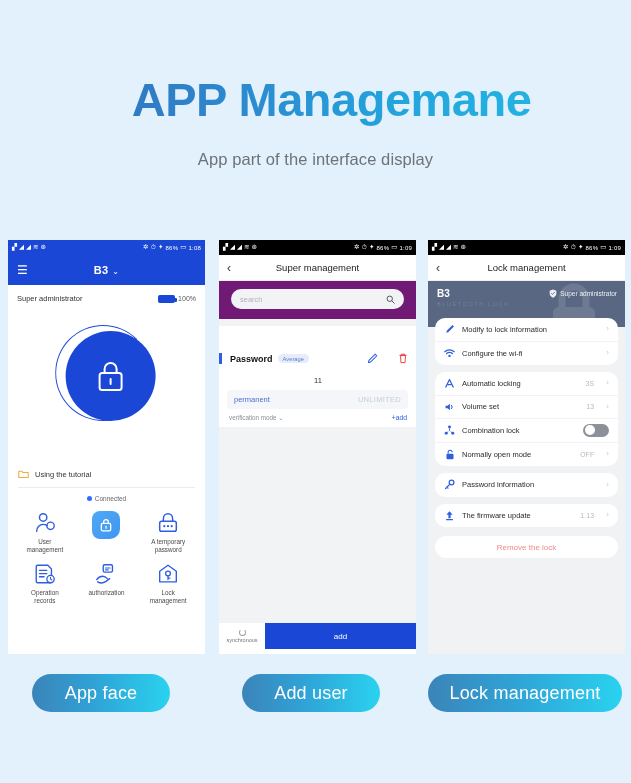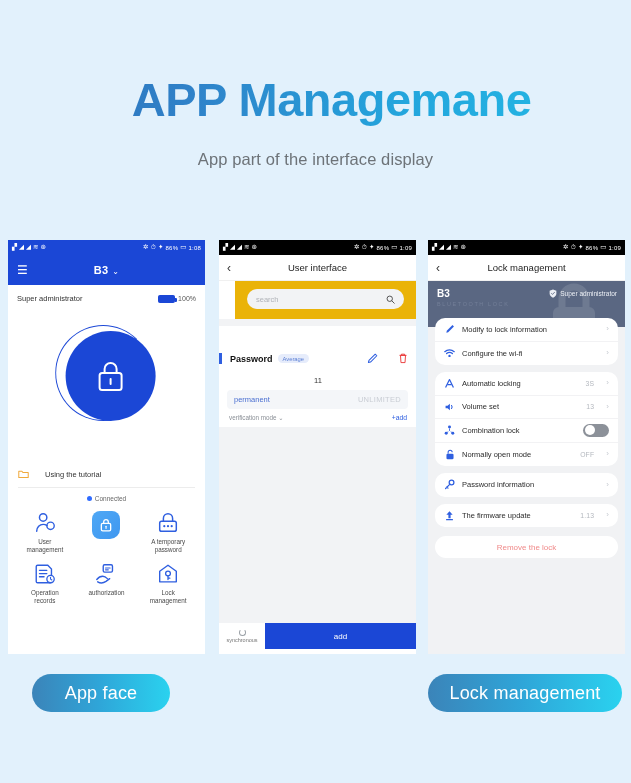--- a/index.html
+++ b/index.html
@@ -77,21 +77,21 @@
     width: 96px; height: 96px; border-radius: 50%;
     border: 1.5px solid #1b47d6; border-right-color: transparent; border-top-color:#1b47d6;
   }
   .p1-circle {
     position:absolute; left: 50%; top: 18px; transform: translateX(-46%);
     width: 90px; height: 90px; border-radius: 50%; background:#1b47d6;
     display:flex; align-items:center; justify-content:center;
   }
 
   .p1-tutorial {
-    display:flex; align-items:center; gap:16px;
+    display:flex; align-items:center; gap:6px;
     padding: 6px 10px; font-size: 7.5px; color:#333;
   }
   .p1-divider { height:1px; background:#ececec; margin: 2px 10px 0 10px; }
   .p1-connected {
     display:flex; align-items:center; justify-content:center; gap:3px;
     font-size: 6.5px; color:#666; padding: 7px 0 3px 0;
   }
   .dot-blue { width:5px; height:5px; border-radius:50%; background:#2f6bff; display:inline-block; }
 
   .p1-grid {
@@ -107,21 +107,21 @@
   }
 
   
   .navbar {
     height: 26px; background:#fff; display:flex; align-items:center;
     position: relative; border-bottom: 1px solid #f0f0f0;
   }
   .nav-back { position:absolute; left: 8px; font-size: 12px; color:#333; line-height:1; }
   .nav-title { width:100%; text-align:center; font-size:9.5px; color:#222; }
 
-  .p2-searchwrap { padding: 8px 12px 10px 12px; background:#eab308;margin-left:16px; }
+  .p2-searchwrap { padding: 8px 12px 10px 12px; background:#701a75; }
   .p2-search {
     height: 20px; background:#f2f3f5; border-radius:10px;
     display:flex; align-items:center; justify-content:space-between;
     padding: 0 9px; font-size: 7.5px; color:#b0b3b8;
   }
   .p2-gap { height: 7px; background:#f2f3f5; }
 
   .p2-card { background:#fff; padding: 6px 0 4px 0; }
   .p2-userrow { display:flex; align-items:center; padding: 0 8px 0 0; gap:5px; }
   .p2-bar { width:3px; height:11px; background:#2f5fe0; }
@@ -354,21 +354,21 @@
         <span class="glyph">⏱</span>
         <span class="glyph">✦</span>
         <span>86%</span>
         <span class="glyph">▭</span>
         <span>1:09</span>
       </span>
     </div>
 
     <div class="navbar">
       <span class="nav-back">‹</span>
-      <span class="nav-title">User interface</span>
+      <span class="nav-title">Super management</span>
     </div>
 
     <div class="p2-searchwrap">
       <div class="p2-search">
         <span>search</span>
         <svg width="9" height="9" viewBox="0 0 12 12">
           <circle cx="5" cy="5" r="3.6" fill="none" stroke="#444" stroke-width="1.2"></circle>
           <path d="M7.8 7.8 11 11" stroke="#444" stroke-width="1.2" stroke-linecap="round"></path>
         </svg>
       </div>
@@ -560,15 +560,16 @@
           <span class="value">1.13</span>
           <span class="chev">›</span>
         </div>
       </div>
 
       <div class="p3-remove">Remove the lock</div>
     </div>
   </div>
 
   <div class="pill" id="pill1">App face</div>
+  <div class="pill" id="pill2">Add user</div>
   <div class="pill" id="pill3">Lock management</div>
 
 </div>
 
 </body></html>

